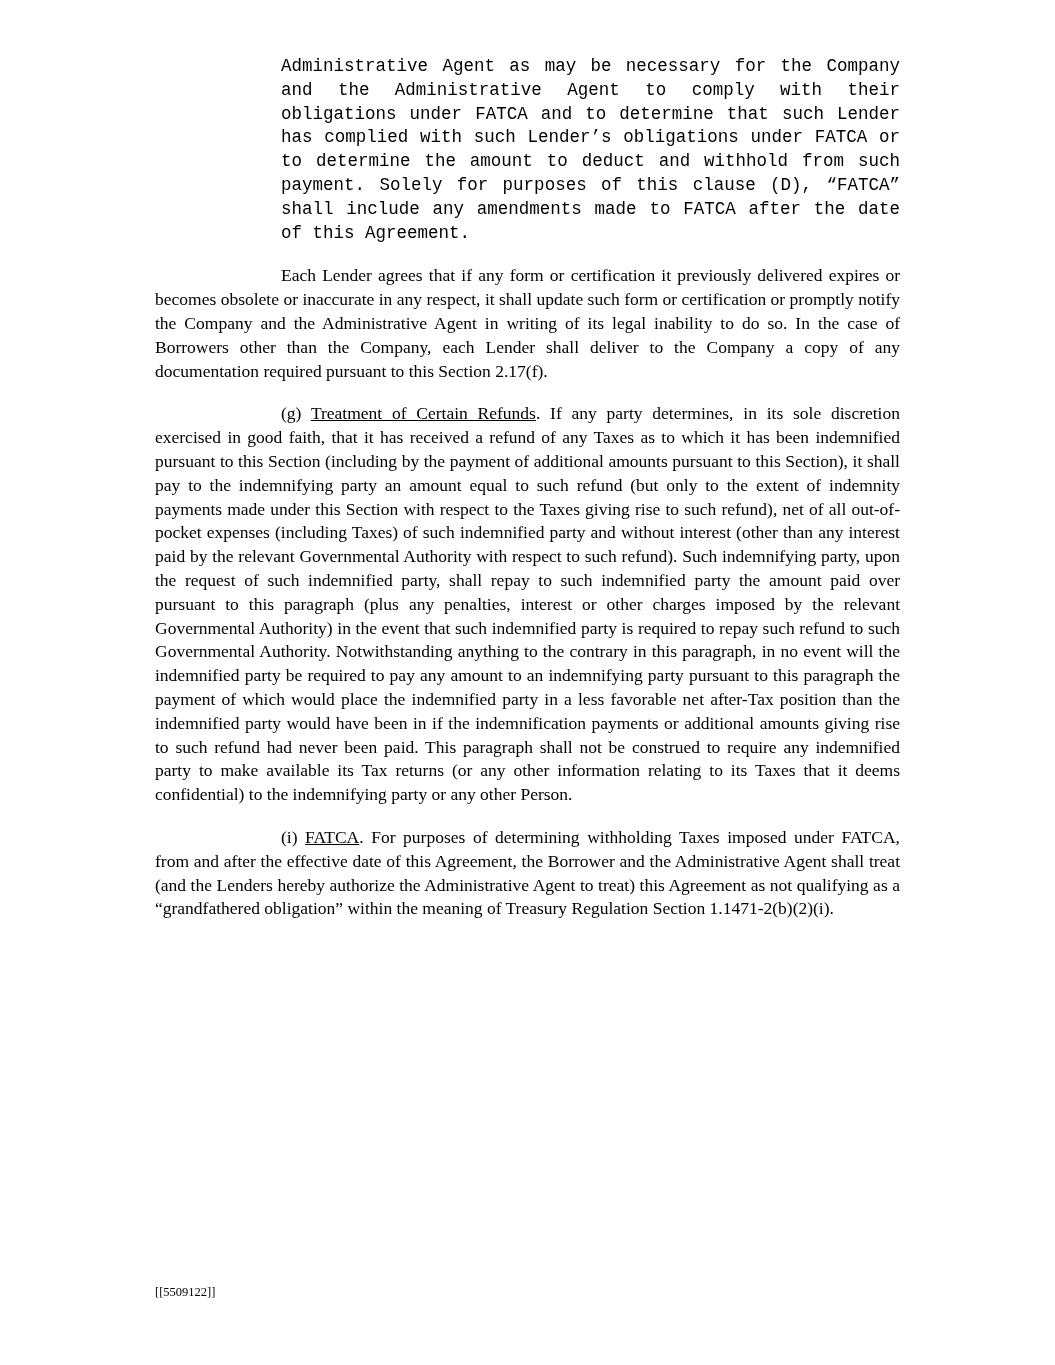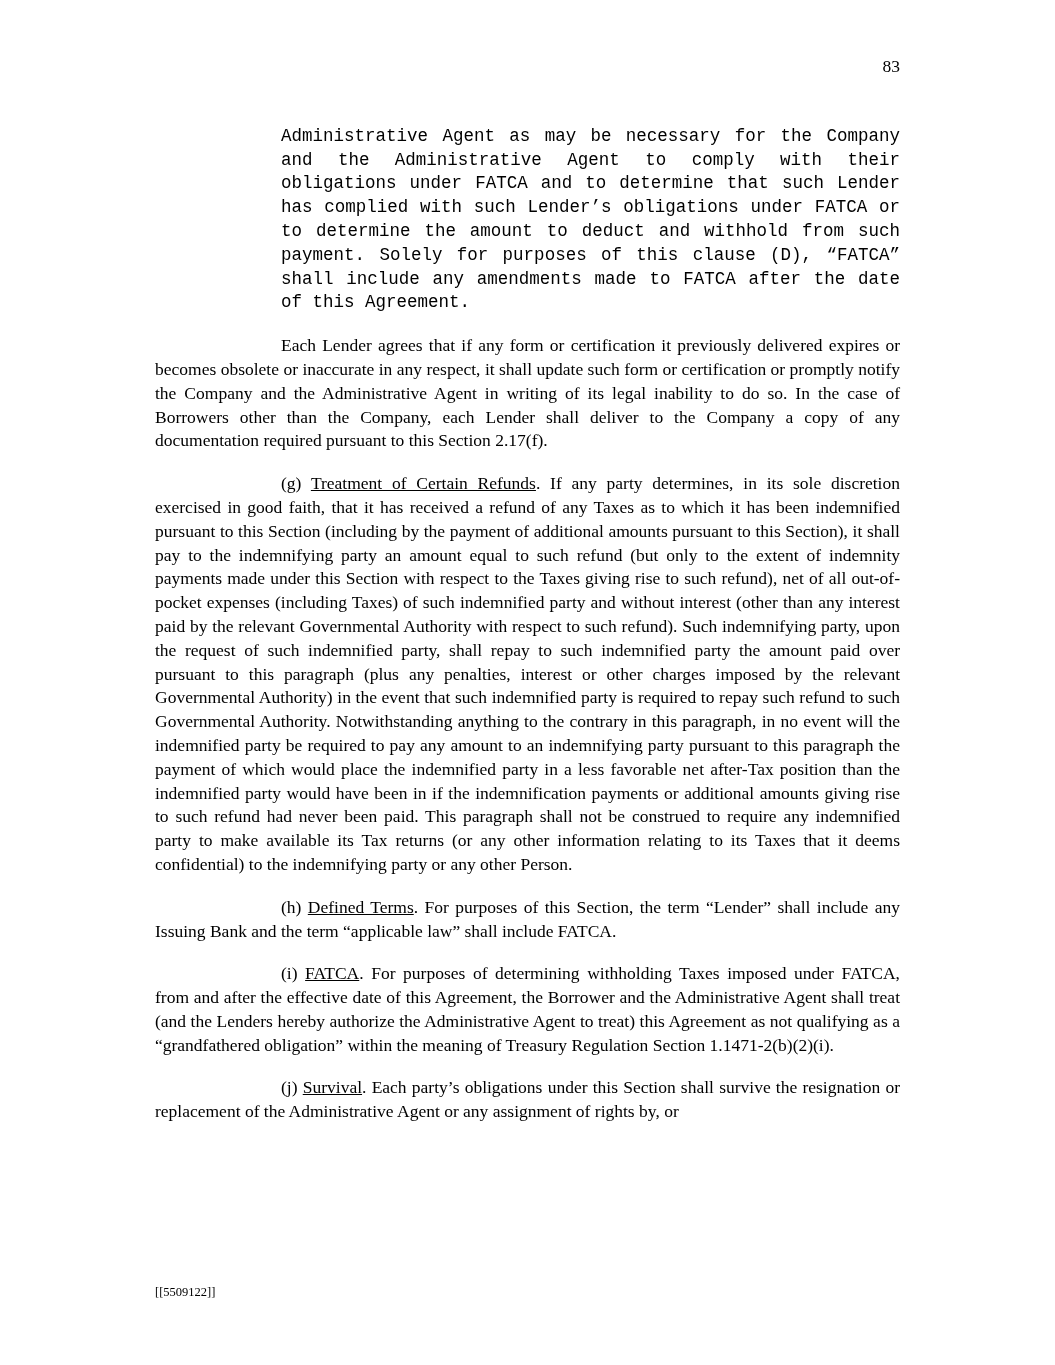--- a/index.html
+++ b/index.html
@@ -50,30 +50,27 @@
     line-height: 16px;
     text-align: right;
   }
 </style>
 </head>
 <body>
 
 <div class="page">
   <div class="content">
 
-    <div class="page-number">83</div>
 
     <div class="quote-block">Administrative Agent as may be necessary for the Company and the Administrative Agent to comply with their obligations under FATCA and to determine that such Lender has complied with such Lender’s obligations under FATCA or to determine the amount to deduct and withhold from such payment.  Solely for purposes of this clause (D), “FATCA” shall include any amendments made to FATCA after the date of this Agreement.</div>
 
     <p class="body-para">Each Lender agrees that if any form or certification it previously delivered expires or becomes obsolete or inaccurate in any respect, it shall update such form or certification or promptly notify the Company and the Administrative Agent in writing of its legal inability to do so. In the case of Borrowers other than the Company, each Lender shall deliver to the Company a copy of any documentation required pursuant to this Section 2.17(f).</p>
 
     <p class="body-para"><span>(g) </span><span class="u">Treatment of Certain Refunds</span><span>.  If any party determines, in its sole discretion exercised in good faith, that it has received a refund of any Taxes as to which it has been indemnified pursuant to this Section (including by the payment of additional amounts pursuant to this Section), it shall pay to the indemnifying party an amount equal to such refund (but only to the extent of indemnity payments made under this Section with respect to the Taxes giving rise to such refund), net of all out-of-pocket expenses (including Taxes) of such indemnified party and without interest (other than any interest paid by the relevant Governmental Authority with respect to such refund).  Such indemnifying party, upon the request of such indemnified party, shall repay to such indemnified party the amount paid over pursuant to this paragraph (plus any penalties, interest or other charges imposed by the relevant Governmental Authority) in the event that such indemnified party is required to repay such refund to such Governmental Authority.  Notwithstanding anything to the contrary in this paragraph, in no event will the indemnified party be required to pay any amount to an indemnifying party pursuant to this paragraph the payment of which would place the indemnified party in a less favorable net after-Tax position than the indemnified party would have been in if the indemnification payments or additional amounts giving rise to such refund had never been paid.  This paragraph shall not be construed to require any indemnified party to make available its Tax returns (or any other information relating to its Taxes that it deems confidential) to the indemnifying party or any other Person.</span></p>
 
-    <p class="body-para"><span>(h) </span><span class="u">Defined Terms</span><span>.  For purposes of this Section, the term “Lender” shall include any Issuing Bank and the term “applicable law” shall include FATCA.</span></p>
 
     <p class="body-para"><span>(i) </span><span class="u">FATCA</span><span>.  For purposes of determining withholding Taxes imposed under FATCA, from and after the effective date of this Agreement, the Borrower and the Administrative Agent shall treat (and the Lenders hereby authorize the Administrative Agent to treat) this Agreement as not qualifying as a “grandfathered obligation” within the meaning of Treasury Regulation Section 1.1471-2(b)(2)(i).</span></p>
 
-    <p class="body-para"><span>(j) </span><span class="u">Survival</span><span>.  Each party’s obligations under this Section shall survive the resignation or replacement of the Administrative Agent or any assignment of rights by, or</span></p>
 
   </div>
 
   <div class="footer">[[5509122]]</div>
 </div>
 
 </body></html>

